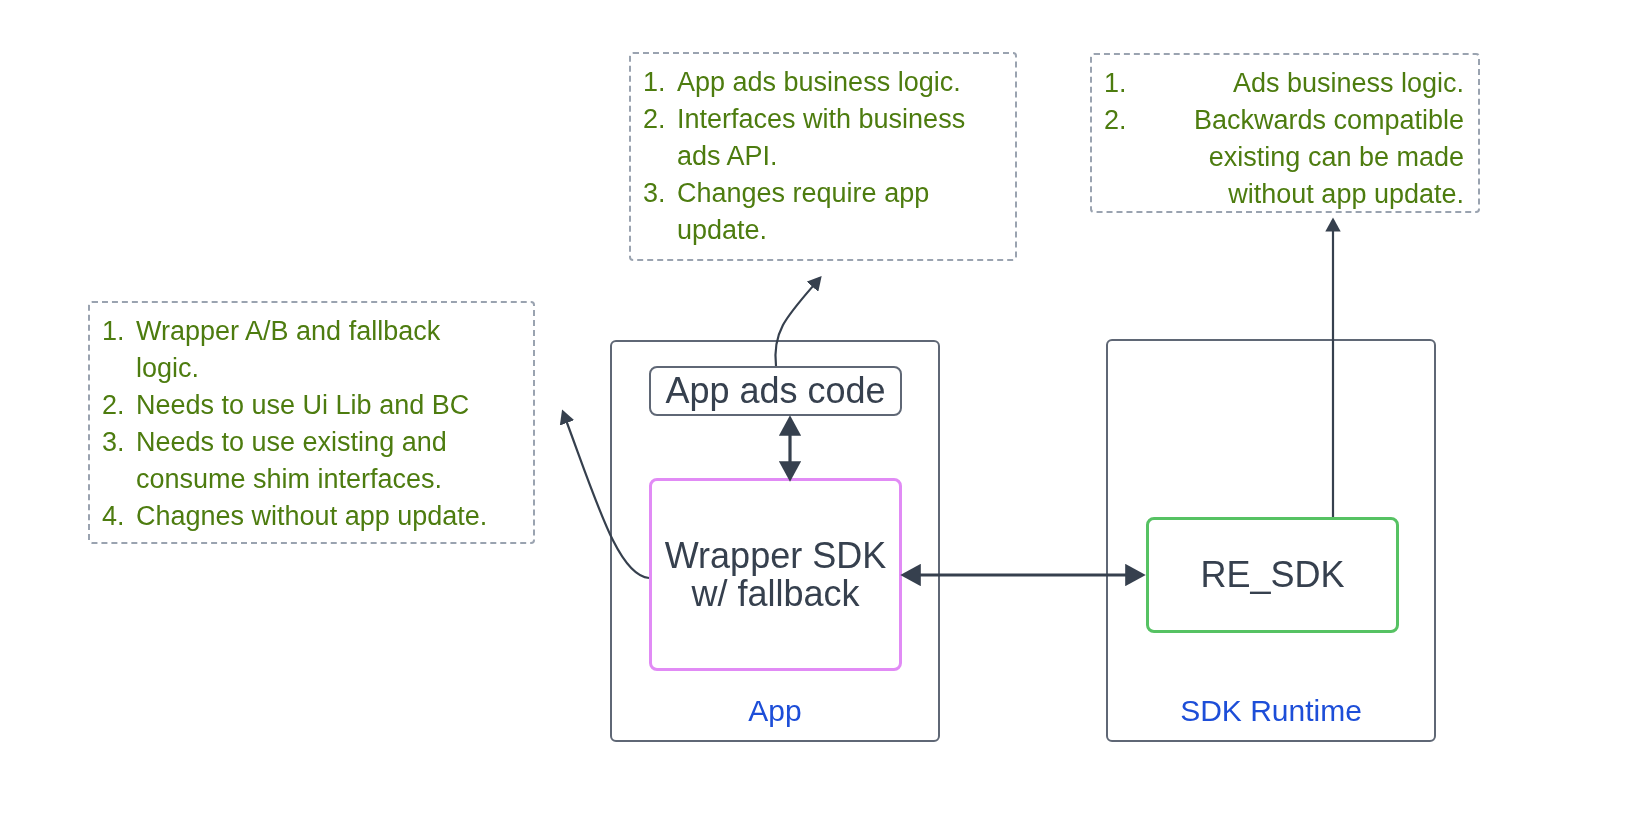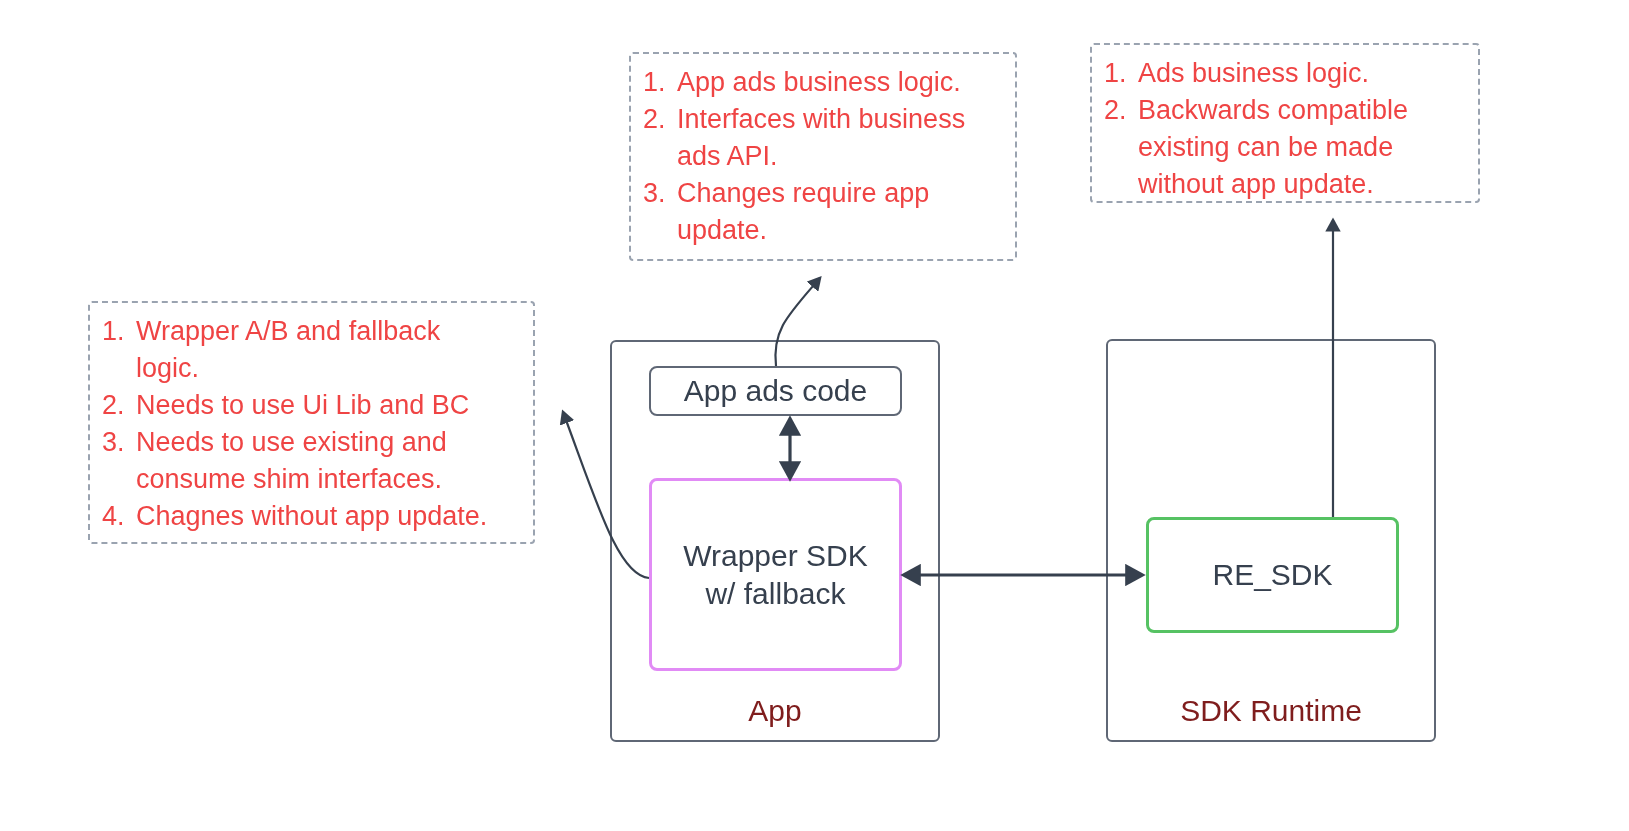--- a/index.html
+++ b/index.html
@@ -34,69 +34,69 @@
     padding: 0;
     list-style: none;
     counter-reset: noteitem;
   }
   .note li {
     counter-increment: noteitem;
     position: relative;
     padding-left: 34px;
     font-size: 27px;
     line-height: 37px;
-    color: #ef4444;
+    color: #4d7c0f;
     white-space: pre-line;
   }
   .note li::before {
     content: counter(noteitem) ".";
     position: absolute;
     left: 0;
     top: 0;
     width: 30px;
     text-align: left;
   }
 
   #note-top-left  { left: 88px;  top: 301px; width: 447px;  height: 243px; }
   #note-top-mid   { left: 629px; top: 52px;  width: 388px;  height: 209px; }
-  #note-top-right { left: 1090px;top: 43px;  width: 390px;  height: 160px; }
+  #note-top-right { left: 1090px;top: 53px;  width: 390px;  height: 160px; text-align: right; }
 
   
   .container {
     position: absolute;
     box-sizing: border-box;
     border: 2px solid #5f6775;
     border-radius: 6px;
     background: #ffffff;
   }
   #app-container { left: 610px;  top: 340px; width: 330px; height: 402px; }
   #sdk-container { left: 1106px; top: 339px; width: 330px; height: 403px; }
 
   .container-label {
     position: absolute;
     left: 0;
     right: 0;
     bottom: 10px;
     text-align: center;
     font-size: 30px;
     line-height: 38px;
-    color: #7f1d1d;
+    color: #1d4ed8;
   }
 
   
   .box {
     position: absolute;
     box-sizing: border-box;
     border-radius: 8px;
     background: #ffffff;
     display: flex;
     align-items: center;
     justify-content: center;
     text-align: center;
-    font-size: 30px;
+    font-size: 36px;
     line-height: 38px;
     color: #36404e;
     white-space: pre-line;
   }
   #box-app-ads-code {
     left: 649px;  top: 366px;  width: 253px; height: 50px;
     border: 2px solid #5f6775;
   }
   #box-wrapper-sdk {
     left: 649px;  top: 478px;  width: 253px; height: 193px;

